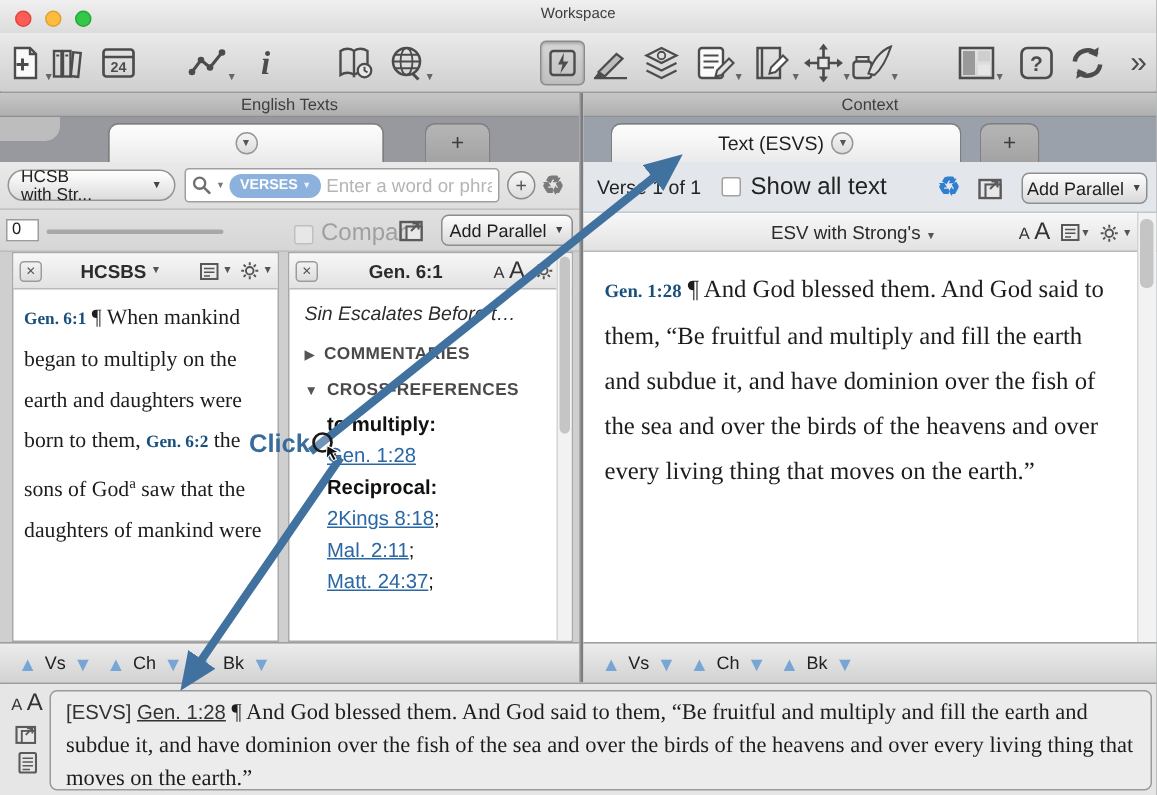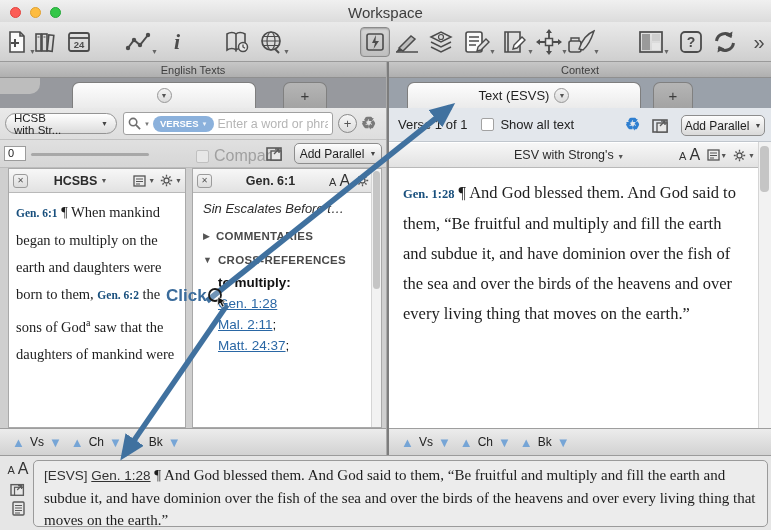--- a/index.html
+++ b/index.html
@@ -13,21 +13,21 @@
   .abs { position:absolute; }
   svg { display:block; }
 
   
   #titlebar { left:0; top:0; width:771px; height:22px;
     background:linear-gradient(#f0f0f0,#dcdcdc); }
   .light { width:11px; height:11px; border-radius:50%; top:7px; }
   #light-red { left:10px; background:#fc5d57; border:1px solid #e2443f; }
   #light-yellow { left:30px; background:#fdbc40; border:1px solid #dfa131; }
   #light-green { left:50px; background:#34c749; border:1px solid #24a739; }
-  #window-title { left:0; right:0; top:4px; text-align:center; font-size:15px; color:#3d3d3d; }
+  #window-title { left:0; right:0; top:4px; text-align:center; font-size:10px; color:#3d3d3d; }
 
   #toolbar { left:0; top:22px; width:771px; height:40px;
     background:linear-gradient(#eaeaea,#cfcfcf); border-bottom:1px solid #9a9a9a; }
   .tool { top:5px; width:30px; height:30px; display:flex; align-items:center; justify-content:center; color:#4c4c4c; }
   .tool .dd { position:absolute; right:-4px; bottom:2px; font-size:7px; color:#666; }
   .tool-label { font-size:17px; color:#4c4c4c; }
   #tool-instant-details { background:linear-gradient(#d6d6d6,#bfbfbf); border:1px solid #8b8b8b; border-radius:4px; box-shadow:inset 0 1px 2px rgba(0,0,0,.25); }
 
   
   .zone-header { left:0; top:0; right:0; height:16px; text-align:center;
@@ -124,21 +124,21 @@
   #group-divider { left:386px; top:62px; width:3px; height:393px; background:#7d7d7d;
     border-left:1px solid #aaa; }
 
   
   #right-group { left:389px; top:62px; width:382px; height:393px; background:#d6d9de; }
   #rg-tabbar { background:#9aa1aa; }
   #rg-row2 { left:0; top:46px; right:0; height:34px; background:#e3e7ec; border-bottom:1px solid #c0c6cd;
     display:flex; align-items:center; }
   #verse-count { font-size:13px; color:#222; margin-left:9px; }
   #show-all-wrap { display:flex; align-items:center; gap:6px; margin-left:14px; }
-  #show-all-label { font-size:13px; color:#222; }
+  #show-all-label { font-size:16px; color:#222; }
   #rg-add-parallel { position:absolute; left:292px; top:7px; width:84px; height:21px; }
   #esv-header { left:0; top:80px; right:0; height:26px;
     background:linear-gradient(#f7f7f7,#e2e2e2); border-top:1px solid #fff; border-bottom:1px solid #b9b9b9;
     display:flex; align-items:center; }
   #esv-title { flex:1; text-align:center; font-size:12.5px; color:#2b2b2b; }
   #esv-content { left:0; top:106px; right:0; height:260px; background:#fff; }
   #esv-text { position:absolute; left:14px; right:24px; top:10px; font-size:16.5px; line-height:30px; }
   #esv-text .vref { font-size:12.5px; }
 
   
@@ -393,20 +393,22 @@
           <span class="sec-tri">▶</span>
           <span class="sec-label">COMMENTARIES</span>
         </div>
         <div class="sec-row">
           <span class="sec-tri">▼</span>
           <span class="sec-label">CROSS-REFERENCES</span>
         </div>
         <div id="crossref-block">
           <div class="xr-bold">to multiply:</div>
           <div><a class="xlink" href="#">Gen. 1:28</a></div>
+          <div class="xr-bold">Reciprocal:</div>
+          <div><a class="xlink" href="#">2Kings 8:18</a><span class="xr-sep">;</span></div>
           <div><a class="xlink" href="#">Mal. 2:11</a><span class="xr-sep">;</span></div>
           <div><a class="xlink" href="#">Matt. 24:37</a><span class="xr-sep">;</span></div>
         </div>
       </div>
       <div class="scrollstrip">
           <div class="scrollthumb" style="top:2px;height:118px"></div>
         </div>
     </div>
   </div>
 

